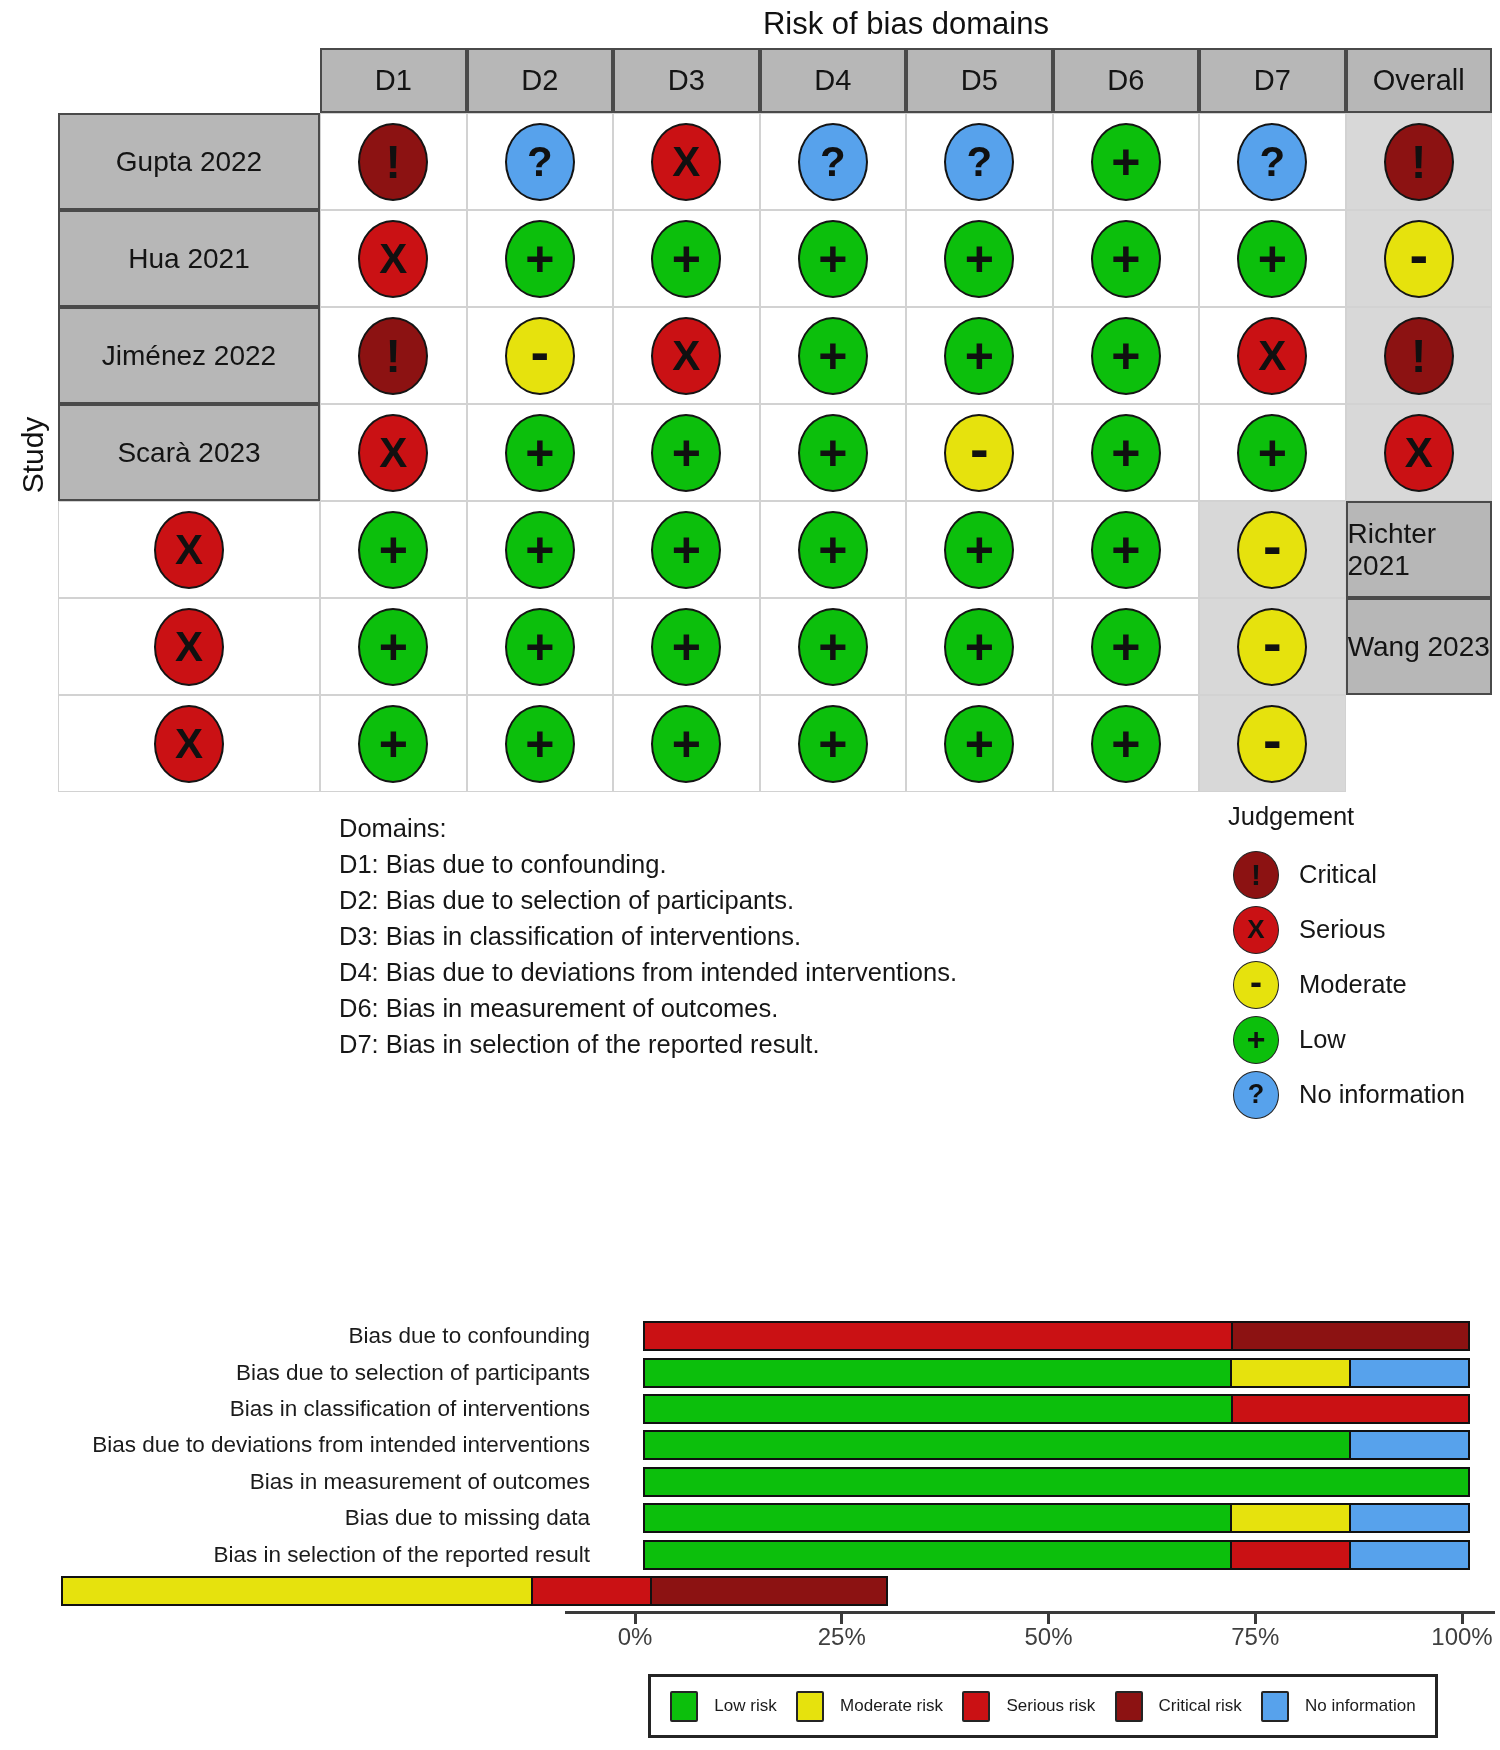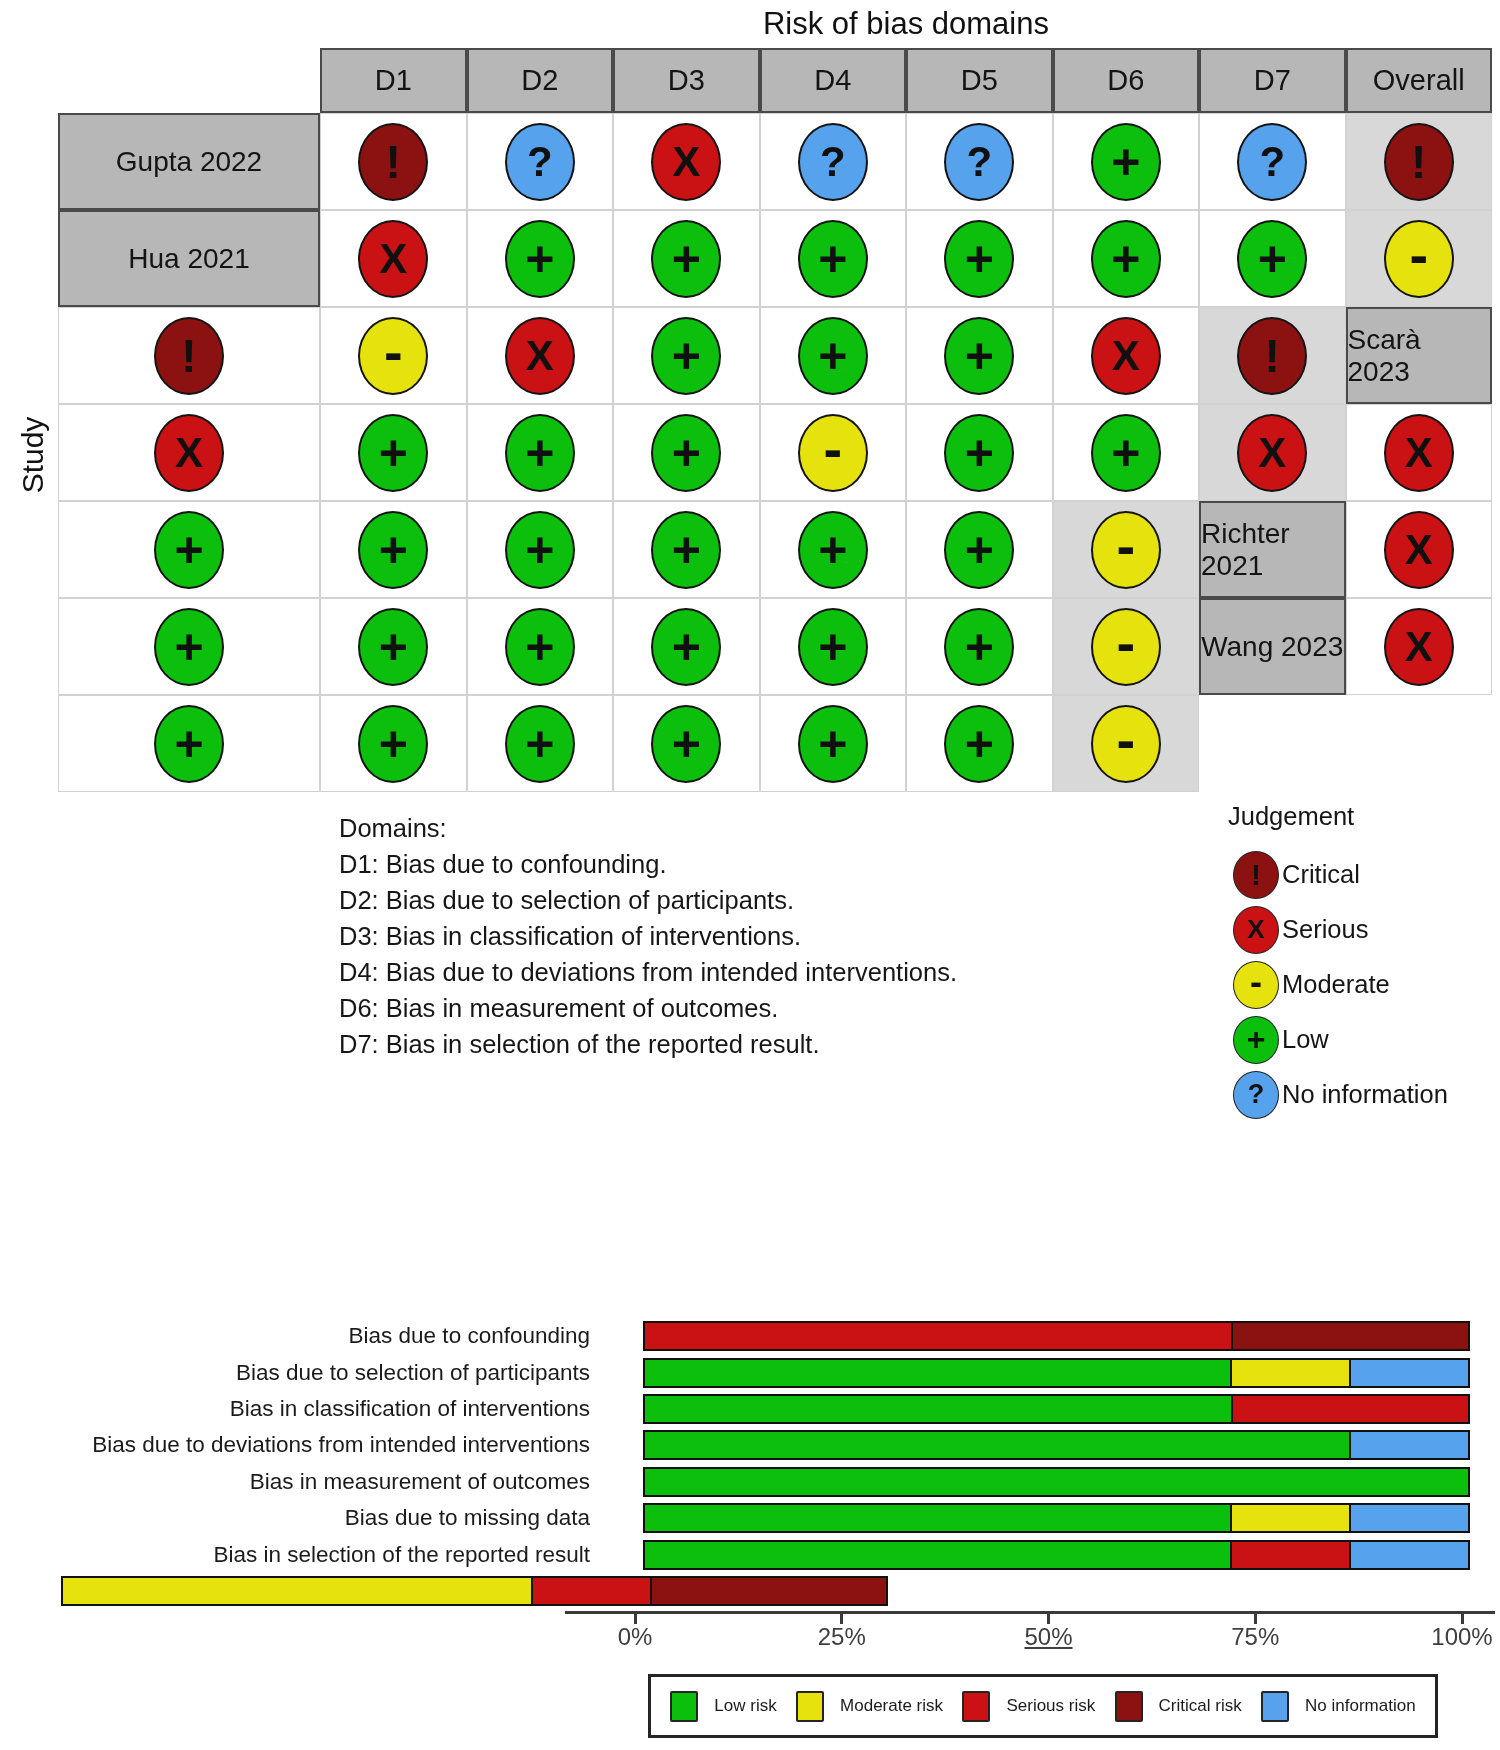--- a/index.html
+++ b/index.html
@@ -29,21 +29,21 @@
   
   #domains-note{position:absolute;left:339px;top:810px;font-size:25.5px;line-height:36px;color:#161616;}
   #judgement-legend{position:absolute;left:1228px;top:802px;}
   .jl-title{font-size:25.5px;color:#161616;margin-bottom:16px;}
   .jl-item{display:flex;align-items:center;height:55px;margin-left:5px;}
   .jl-circle{width:44px;height:46px;border-radius:50%;border:1.5px solid #222;flex:0 0 auto;
              display:flex;align-items:center;justify-content:center;font-weight:bold;color:#101010;}
   .jl-circle .sym-low{font-size:32px;} .jl-circle .sym-serious{font-size:26px;}
   .jl-circle .sym-noinfo{font-size:27px;} .jl-circle .sym-critical{font-size:30px;}
   .jl-circle .sym-moderate{font-size:36px;margin-top:-6px;}
-  .jl-label{margin-left:3px;font-size:25.5px;color:#161616;}
+  .jl-label{margin-left:20px;font-size:25.5px;color:#161616;}
 
   
   #bar-rows{position:absolute;left:8px;top:1318px;}
   .bar-row{display:flex;align-items:center;height:36.4px;}
   .bar-label{width:582px;text-align:right;font-size:22.5px;color:#1b1b1b;flex:0 0 auto;}
   .bar-label.bold{font-weight:bold;}
   .bar-track{margin-left:53px;width:823px;height:26px;border:2px solid #111;
              display:flex;flex:0 0 auto;background:#fff;}
   .bar-seg{height:100%;} .bar-seg + .bar-seg{border-left:2px solid #111;}
 
@@ -152,20 +152,21 @@
       <div class="dcell">
         <div class="circle" style="background: rgb(12, 191, 12);">
           <span class="sym-low">+</span>
         </div>
       </div>
       <div class="dcell overall">
         <div class="circle" style="background: rgb(230, 226, 13);">
           <span class="sym-moderate">-</span>
         </div>
       </div>
+      <div class="scell">Jiménez 2022</div>
       <div class="dcell">
         <div class="circle" style="background: rgb(140, 18, 18);">
           <span class="sym-critical">!</span>
         </div>
       </div>
       <div class="dcell">
         <div class="circle" style="background: rgb(230, 226, 13);">
           <span class="sym-moderate">-</span>
         </div>
       </div>
@@ -473,21 +474,21 @@
       </div>
     </div>
 
   <div id="axis-line"></div>
   <div id="axis-ticks">
       <div class="tick" style="left: 633.5px;"></div>
       <div class="tick-label" style="left: 590px;">0%</div>
       <div class="tick" style="left: 840.25px;"></div>
       <div class="tick-label" style="left: 796.75px;">25%</div>
       <div class="tick" style="left: 1047px;"></div>
-      <div class="tick-label" style="left: 1003.5px; text-decoration: underline;">50%</div>
+      <div class="tick-label" style="left: 1003.5px;">50%</div>
       <div class="tick" style="left: 1253.75px;"></div>
       <div class="tick-label" style="left: 1210.25px;">75%</div>
       <div class="tick" style="left: 1460.5px;"></div>
       <div class="tick-label" style="left: 1417px;">100%</div>
     </div>
 
   <div id="bar-legend">
       <div class="bl-item">
         <span class="bl-swatch" style="background: rgb(12, 191, 12);"></span>
         <span class="bl-label">Low risk</span>

